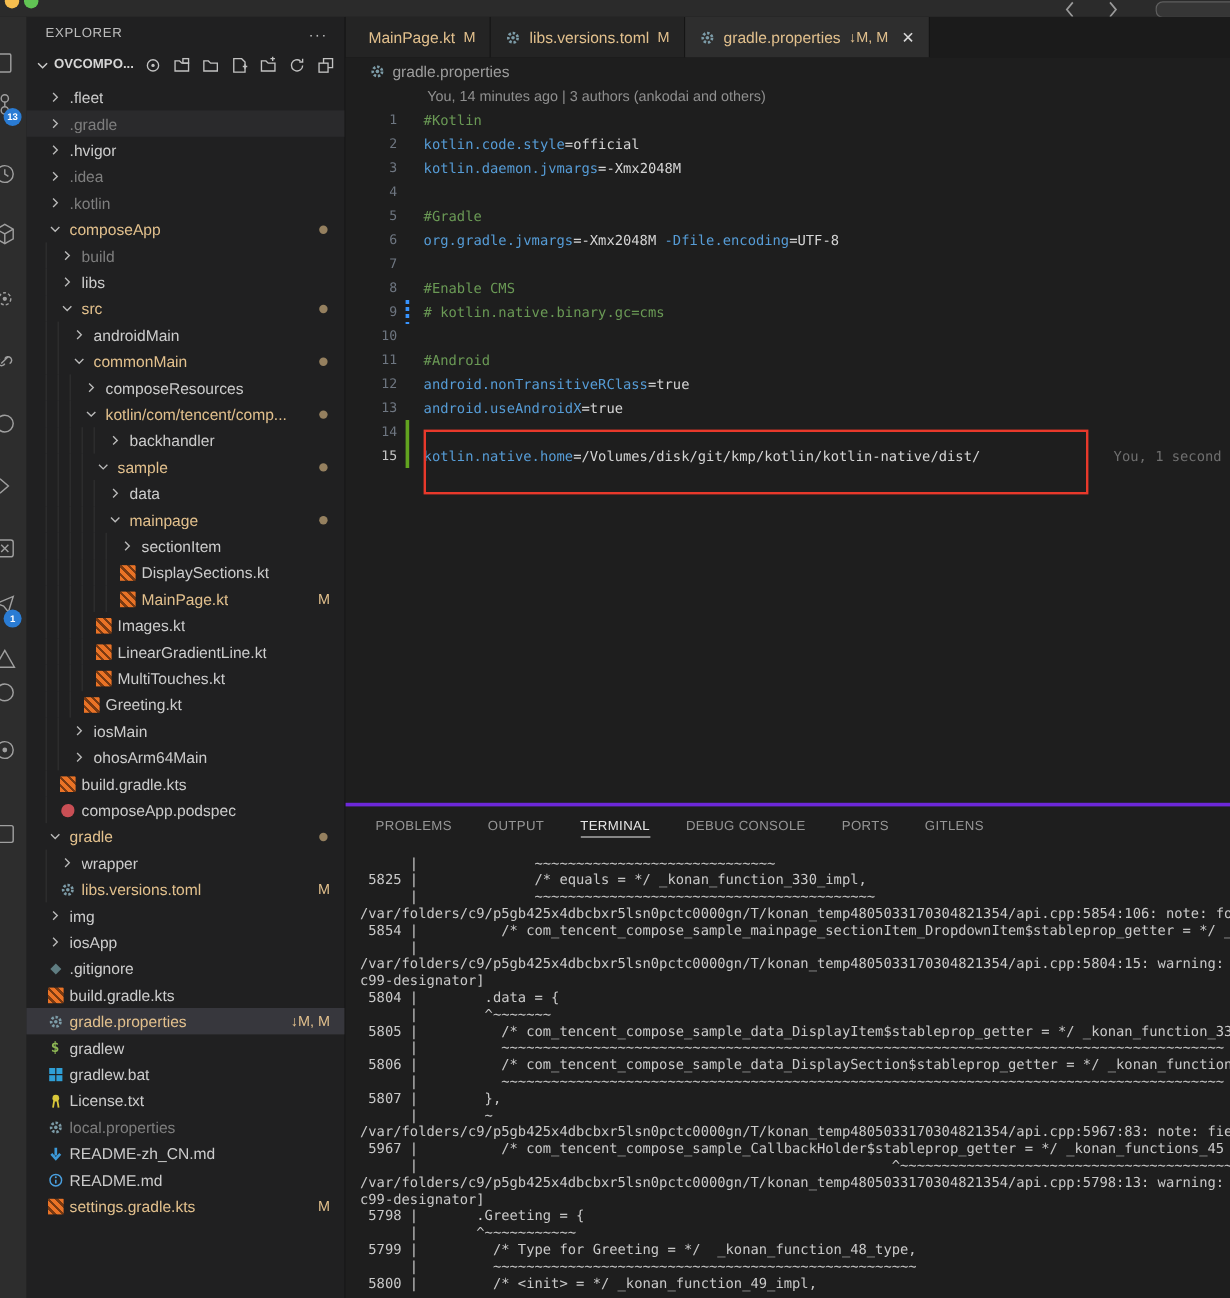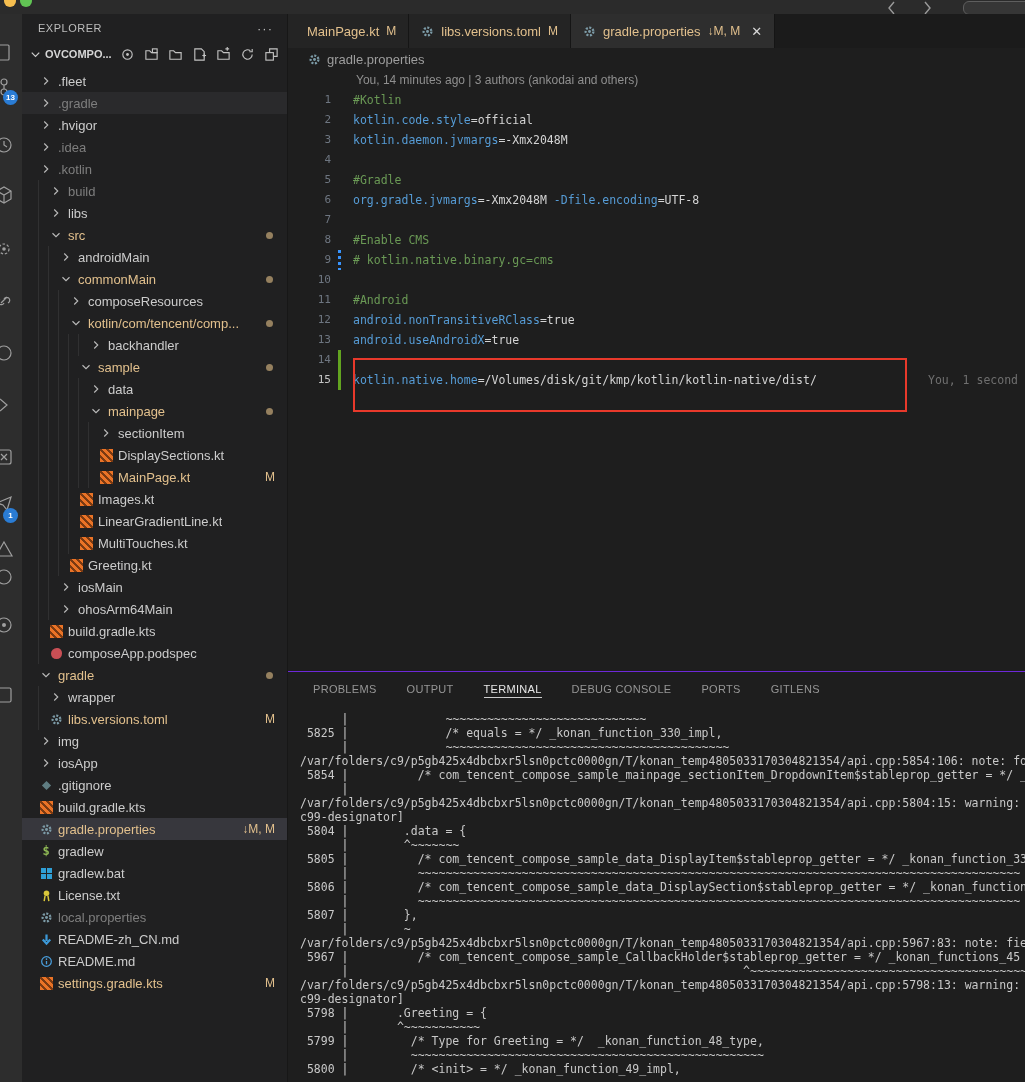--- a/index.html
+++ b/index.html
@@ -59,21 +59,21 @@
   .gut.cur{color:#c6c6c6;text-align:right;}
   .mk{width:22px;flex:none;position:relative;}
   .mk .bar{position:absolute;left:7px;top:0;width:3px;height:20px;}
   .bar.added{background:#62a420;}
   .bar.modified{background:repeating-linear-gradient(180deg,#3794ff 0 3px,transparent 3px 6px);}
   .tok-comment{color:#6a9955;} .tok-key{color:#569cd6;} .tok-plain{color:#d4d4d4;}
   .redbox{position:absolute;left:65px;top:288px;width:550px;height:50px;border:2px solid #e8392b;}
   .inline-blame{position:absolute;left:640px;top:300px;height:20px;line-height:20px;color:#6f6f6f;font-size:11.5px;white-space:nowrap;}
 
   
-  .panel{height:410px;flex:none;border-top:1px solid #6d28d9;display:flex;flex-direction:column;}
+  .panel{height:410px;flex:none;border-top:3px solid #6d28d9;display:flex;flex-direction:column;}
   .panel-tabs{height:34px;flex:none;display:flex;align-items:center;gap:30px;padding-left:25px;font-size:11px;
     letter-spacing:.3px;color:#969696;}
   .ptab{padding:2px 0;}
   .ptab.active{color:#e7e7e7;border-bottom:1px solid #cccccc;}
   .terminal{flex:1;overflow:hidden;padding:6px 0 0 12px;font-family:"DejaVu Sans Mono",monospace;
     font-size:11.5px;line-height:14px;color:#c9c9c9;}
   .tline{white-space:pre;height:14px;}
 
   
   .ic-kotlin{width:13px;height:13px;background:repeating-linear-gradient(45deg,#ea7326 0 3px,#7a3a12 3px 5px);}
@@ -275,20 +275,29 @@
             </span>
             <span class="tlabel c-g">.idea</span>
           </div>
           <div class="trow" style="padding-left: 16px;">
             <span class="slot">
               <svg width="14" height="14" viewBox="0 0 16 16">
                 <path d="M6 4l4 4-4 4" fill="none" stroke="#bababa" stroke-width="1.3"></path>
               </svg>
             </span>
             <span class="tlabel c-g">.kotlin</span>
+          </div>
+          <div class="trow" style="padding-left: 16px;">
+            <span class="slot">
+              <svg width="14" height="14" viewBox="0 0 16 16">
+                <path d="M4 6l4 4 4-4" fill="none" stroke="#bababa" stroke-width="1.3"></path>
+              </svg>
+            </span>
+            <span class="tlabel c-m">composeApp</span>
+            <span class="rdot"></span>
           </div>
           <div class="trow" style="padding-left: 16px;">
             <span class="ind"></span>
             <span class="slot">
               <svg width="14" height="14" viewBox="0 0 16 16">
                 <path d="M6 4l4 4-4 4" fill="none" stroke="#bababa" stroke-width="1.3"></path>
               </svg>
             </span>
             <span class="tlabel c-g">build</span>
           </div>

